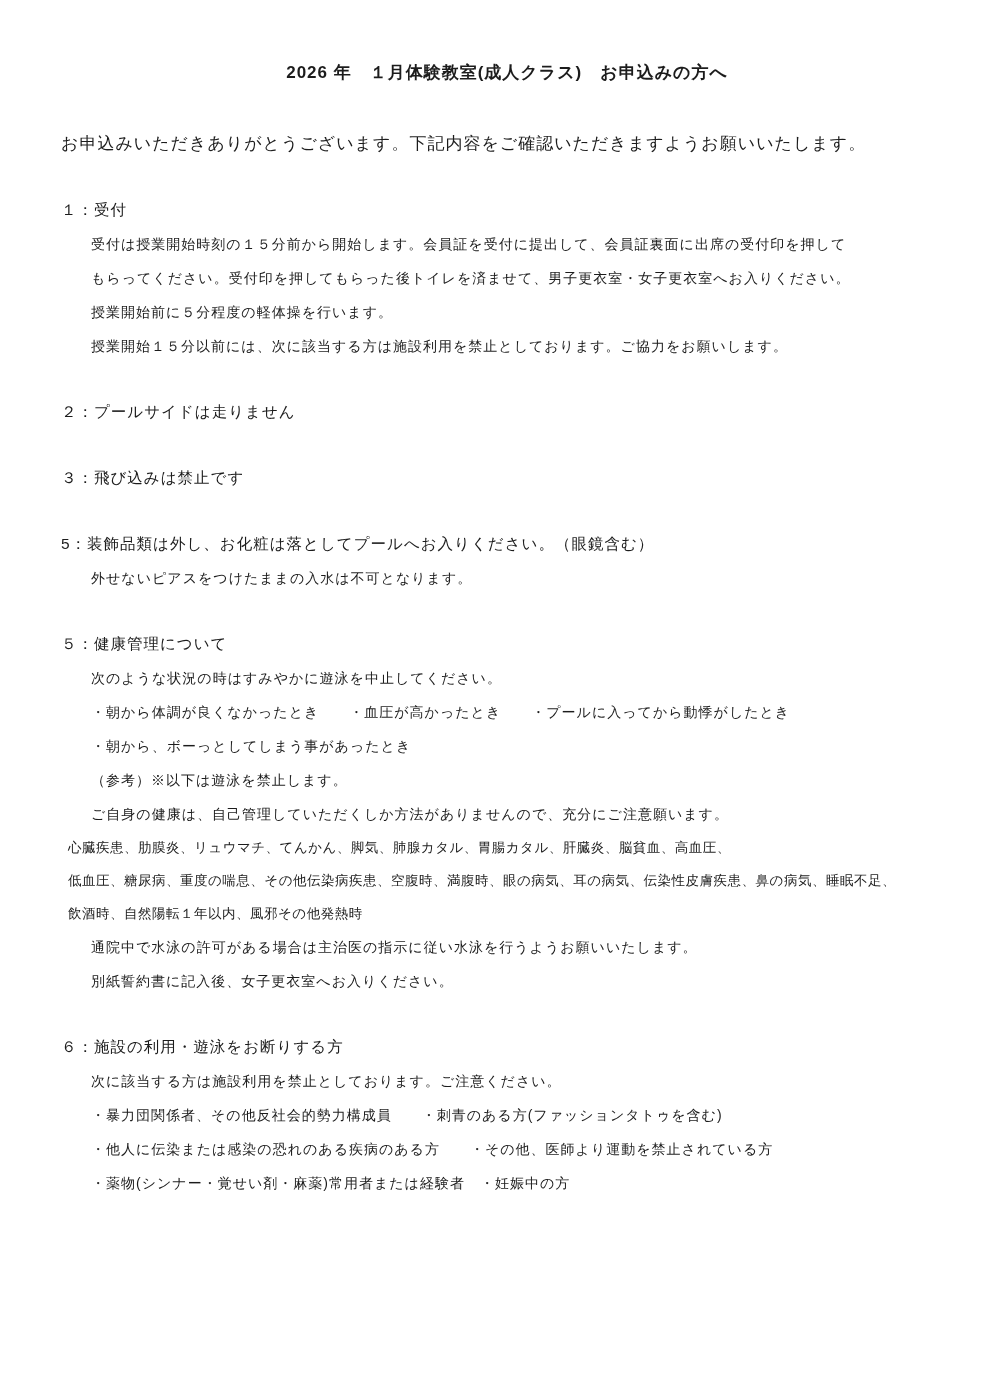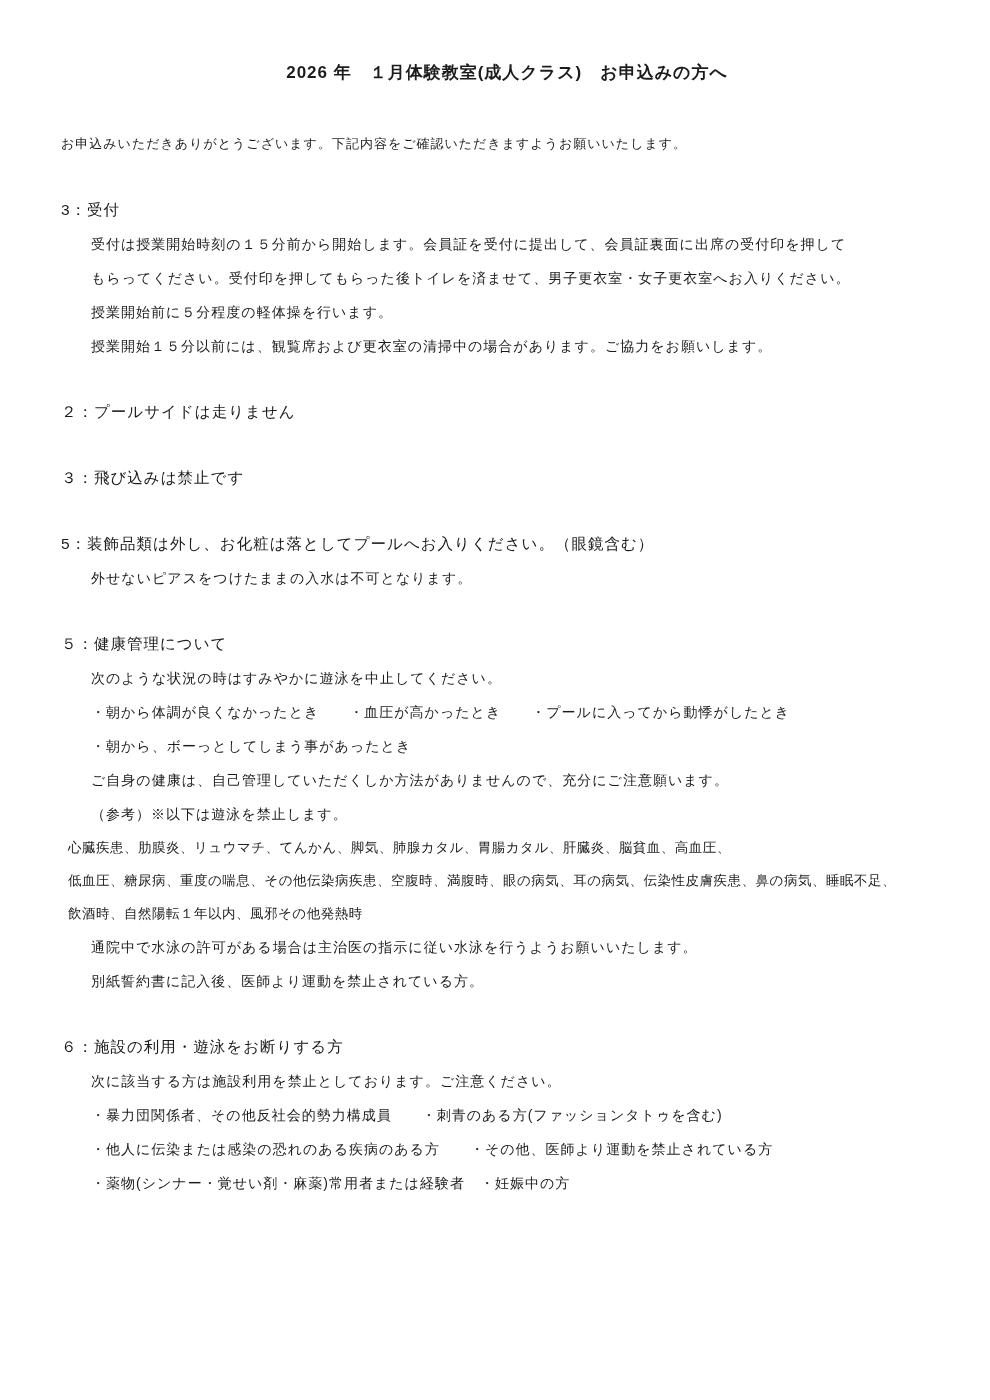--- a/index.html
+++ b/index.html
@@ -25,21 +25,21 @@
     width: 990px;
     text-align: center;
     font-size: 17px;
     font-weight: 700;
     line-height: 34px;
     letter-spacing: 1px;
     white-space: nowrap;
   }
   .intro {
     margin: 37px 4px 0 61px;
-    font-size: 13px;
+    font-size: 17px;
     line-height: 34px;
     letter-spacing: 1px;
     white-space: nowrap;
   }
   .section {
     margin-top: 32px;
   }
   .heading {
     margin-left: 61px;
     font-size: 15.5px;
@@ -64,48 +64,48 @@
   }
 </style>
 </head>
 <body>
 
 <div class="page">
   <div class="doc-title">2026 年　１月体験教室(成人クラス)　お申込みの方へ</div>
   <div class="intro">お申込みいただきありがとうございます。下記内容をご確認いただきますようお願いいたします。</div>
   <div id="sections">
       <div class="section">
-        <div class="heading">3：受付</div>
+        <div class="heading">１：受付</div>
         <div class="line body">受付は授業開始時刻の１５分前から開始します。会員証を受付に提出して、会員証裏面に出席の受付印を押して</div>
         <div class="line body">もらってください。受付印を押してもらった後トイレを済ませて、男子更衣室・女子更衣室へお入りください。</div>
         <div class="line body">授業開始前に５分程度の軽体操を行います。</div>
-        <div class="line body">授業開始１５分以前には、観覧席および更衣室の清掃中の場合があります。ご協力をお願いします。</div>
+        <div class="line body">授業開始１５分以前には、次に該当する方は施設利用を禁止としております。ご協力をお願いします。</div>
       </div>
       <div class="section">
         <div class="heading">２：プールサイドは走りません</div>
       </div>
       <div class="section">
         <div class="heading">３：飛び込みは禁止です</div>
       </div>
       <div class="section">
         <div class="heading">5：装飾品類は外し、お化粧は落としてプールへお入りください。（眼鏡含む）</div>
         <div class="line body">外せないピアスをつけたままの入水は不可となります。</div>
       </div>
       <div class="section">
         <div class="heading">５：健康管理について</div>
         <div class="line body">次のような状況の時はすみやかに遊泳を中止してください。</div>
         <div class="line bullet">・朝から体調が良くなかったとき　　・血圧が高かったとき　　・プールに入ってから動悸がしたとき</div>
         <div class="line bullet">・朝から、ボーっとしてしまう事があったとき</div>
+        <div class="line body">（参考）※以下は遊泳を禁止します。</div>
         <div class="line body">ご自身の健康は、自己管理していただくしか方法がありませんので、充分にご注意願います。</div>
-        <div class="line body">（参考）※以下は遊泳を禁止します。</div>
         <div class="line small">心臓疾患、肋膜炎、リュウマチ、てんかん、脚気、肺腺カタル、胃腸カタル、肝臓炎、脳貧血、高血圧、</div>
         <div class="line small">低血圧、糖尿病、重度の喘息、その他伝染病疾患、空腹時、満腹時、眼の病気、耳の病気、伝染性皮膚疾患、鼻の病気、睡眠不足、</div>
         <div class="line small">飲酒時、自然陽転１年以内、風邪その他発熱時</div>
         <div class="line body">通院中で水泳の許可がある場合は主治医の指示に従い水泳を行うようお願いいたします。</div>
-        <div class="line body">別紙誓約書に記入後、医師より運動を禁止されている方。</div>
+        <div class="line body">別紙誓約書に記入後、女子更衣室へお入りください。</div>
       </div>
       <div class="section">
         <div class="heading">６：施設の利用・遊泳をお断りする方</div>
         <div class="line body">次に該当する方は施設利用を禁止としております。ご注意ください。</div>
         <div class="line bullet">・暴力団関係者、その他反社会的勢力構成員　　・刺青のある方(ファッションタトゥを含む)</div>
         <div class="line bullet">・他人に伝染または感染の恐れのある疾病のある方　　・その他、医師より運動を禁止されている方</div>
         <div class="line bullet">・薬物(シンナー・覚せい剤・麻薬)常用者または経験者　・妊娠中の方</div>
       </div>
     </div>
 </div>

